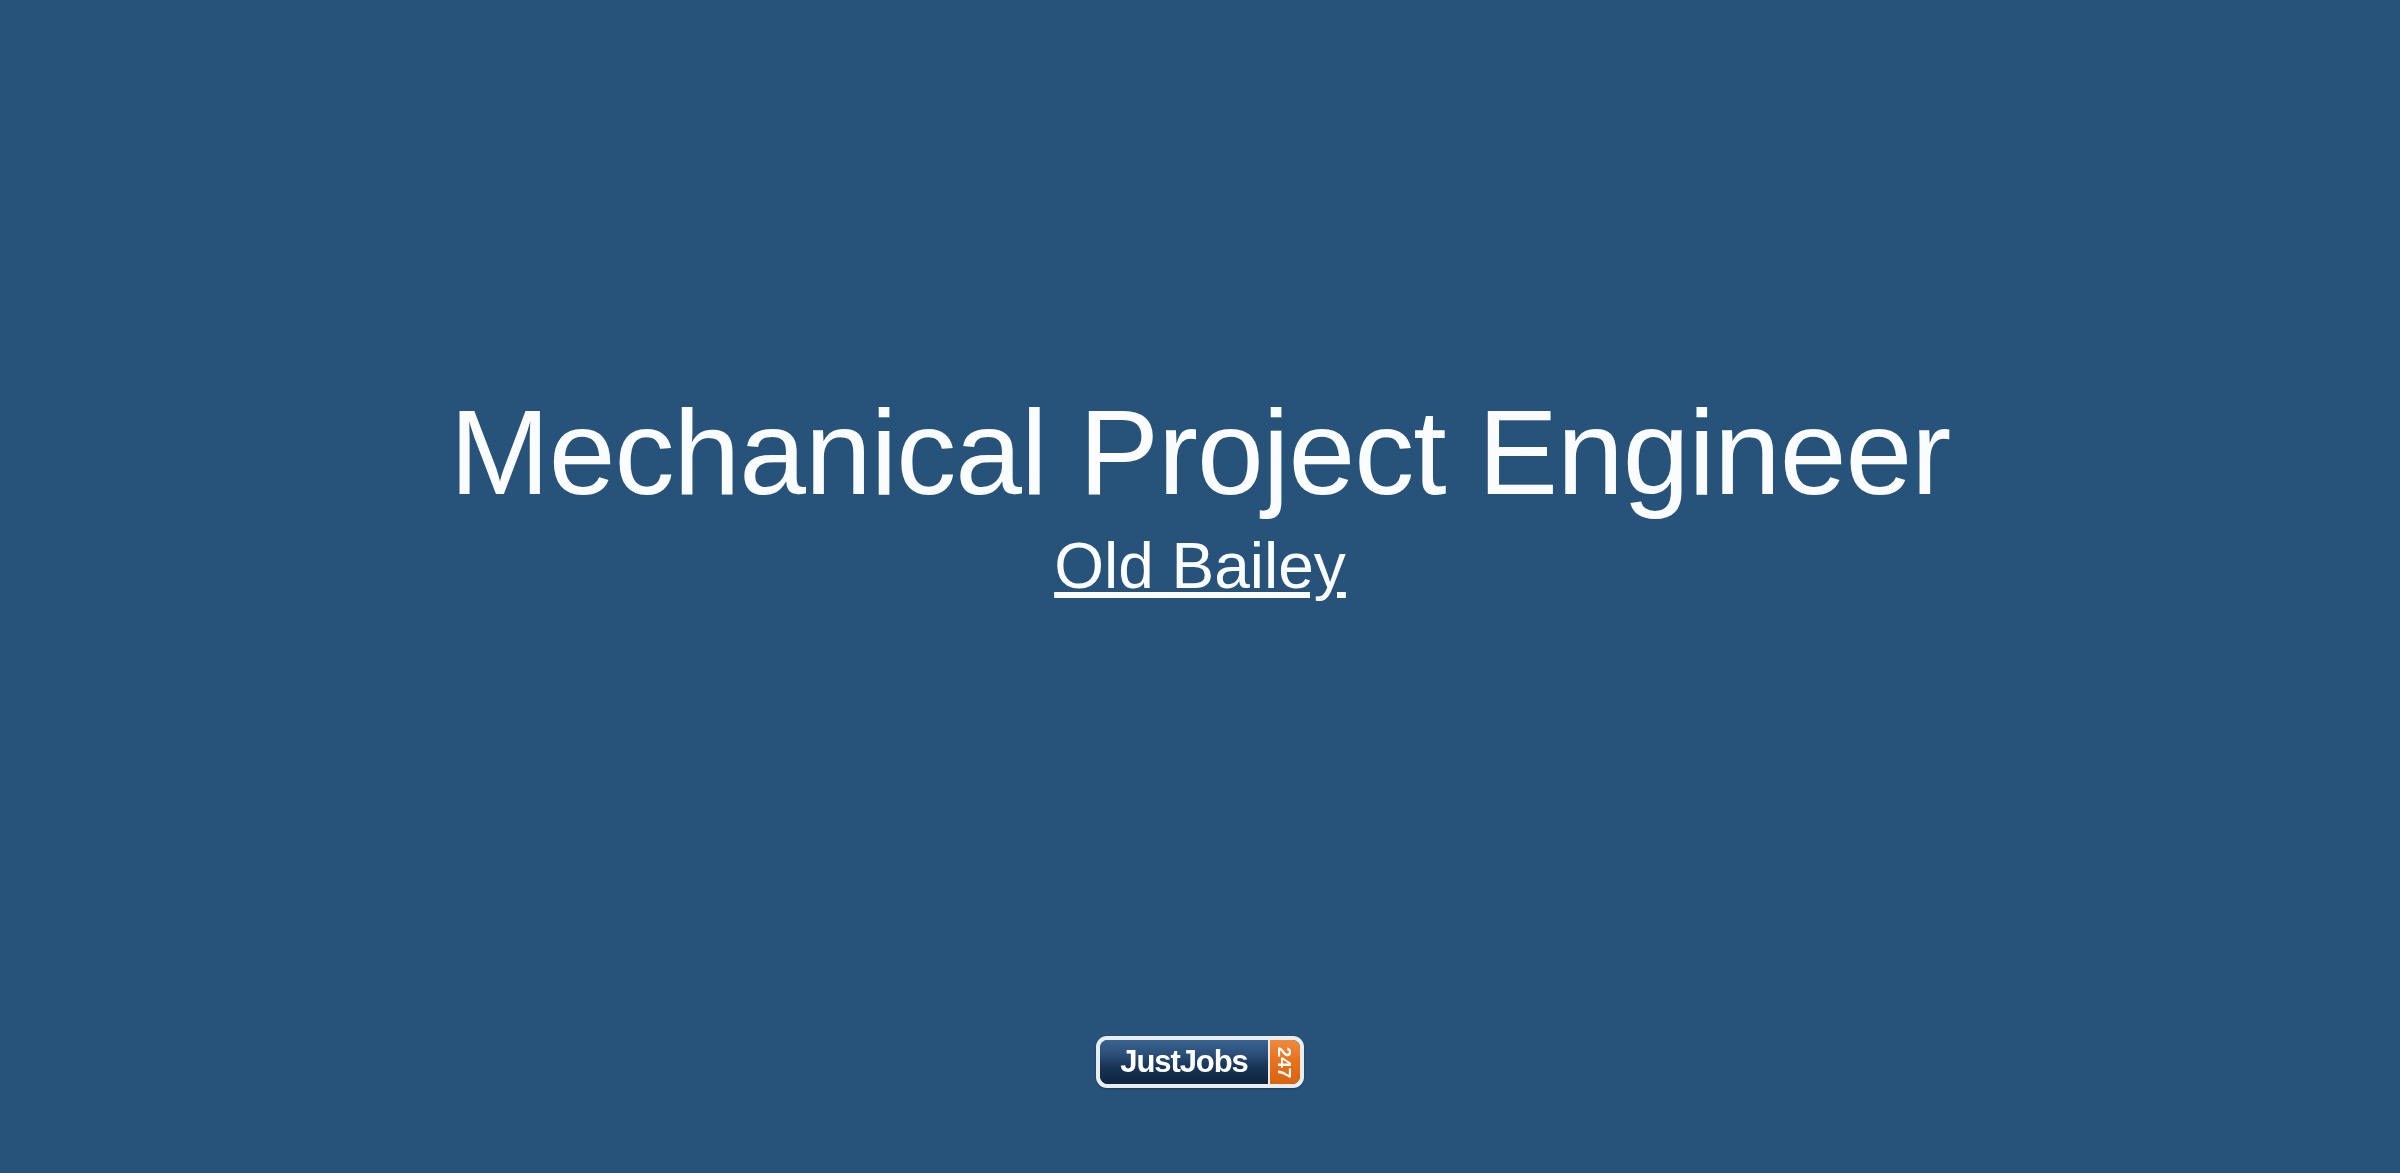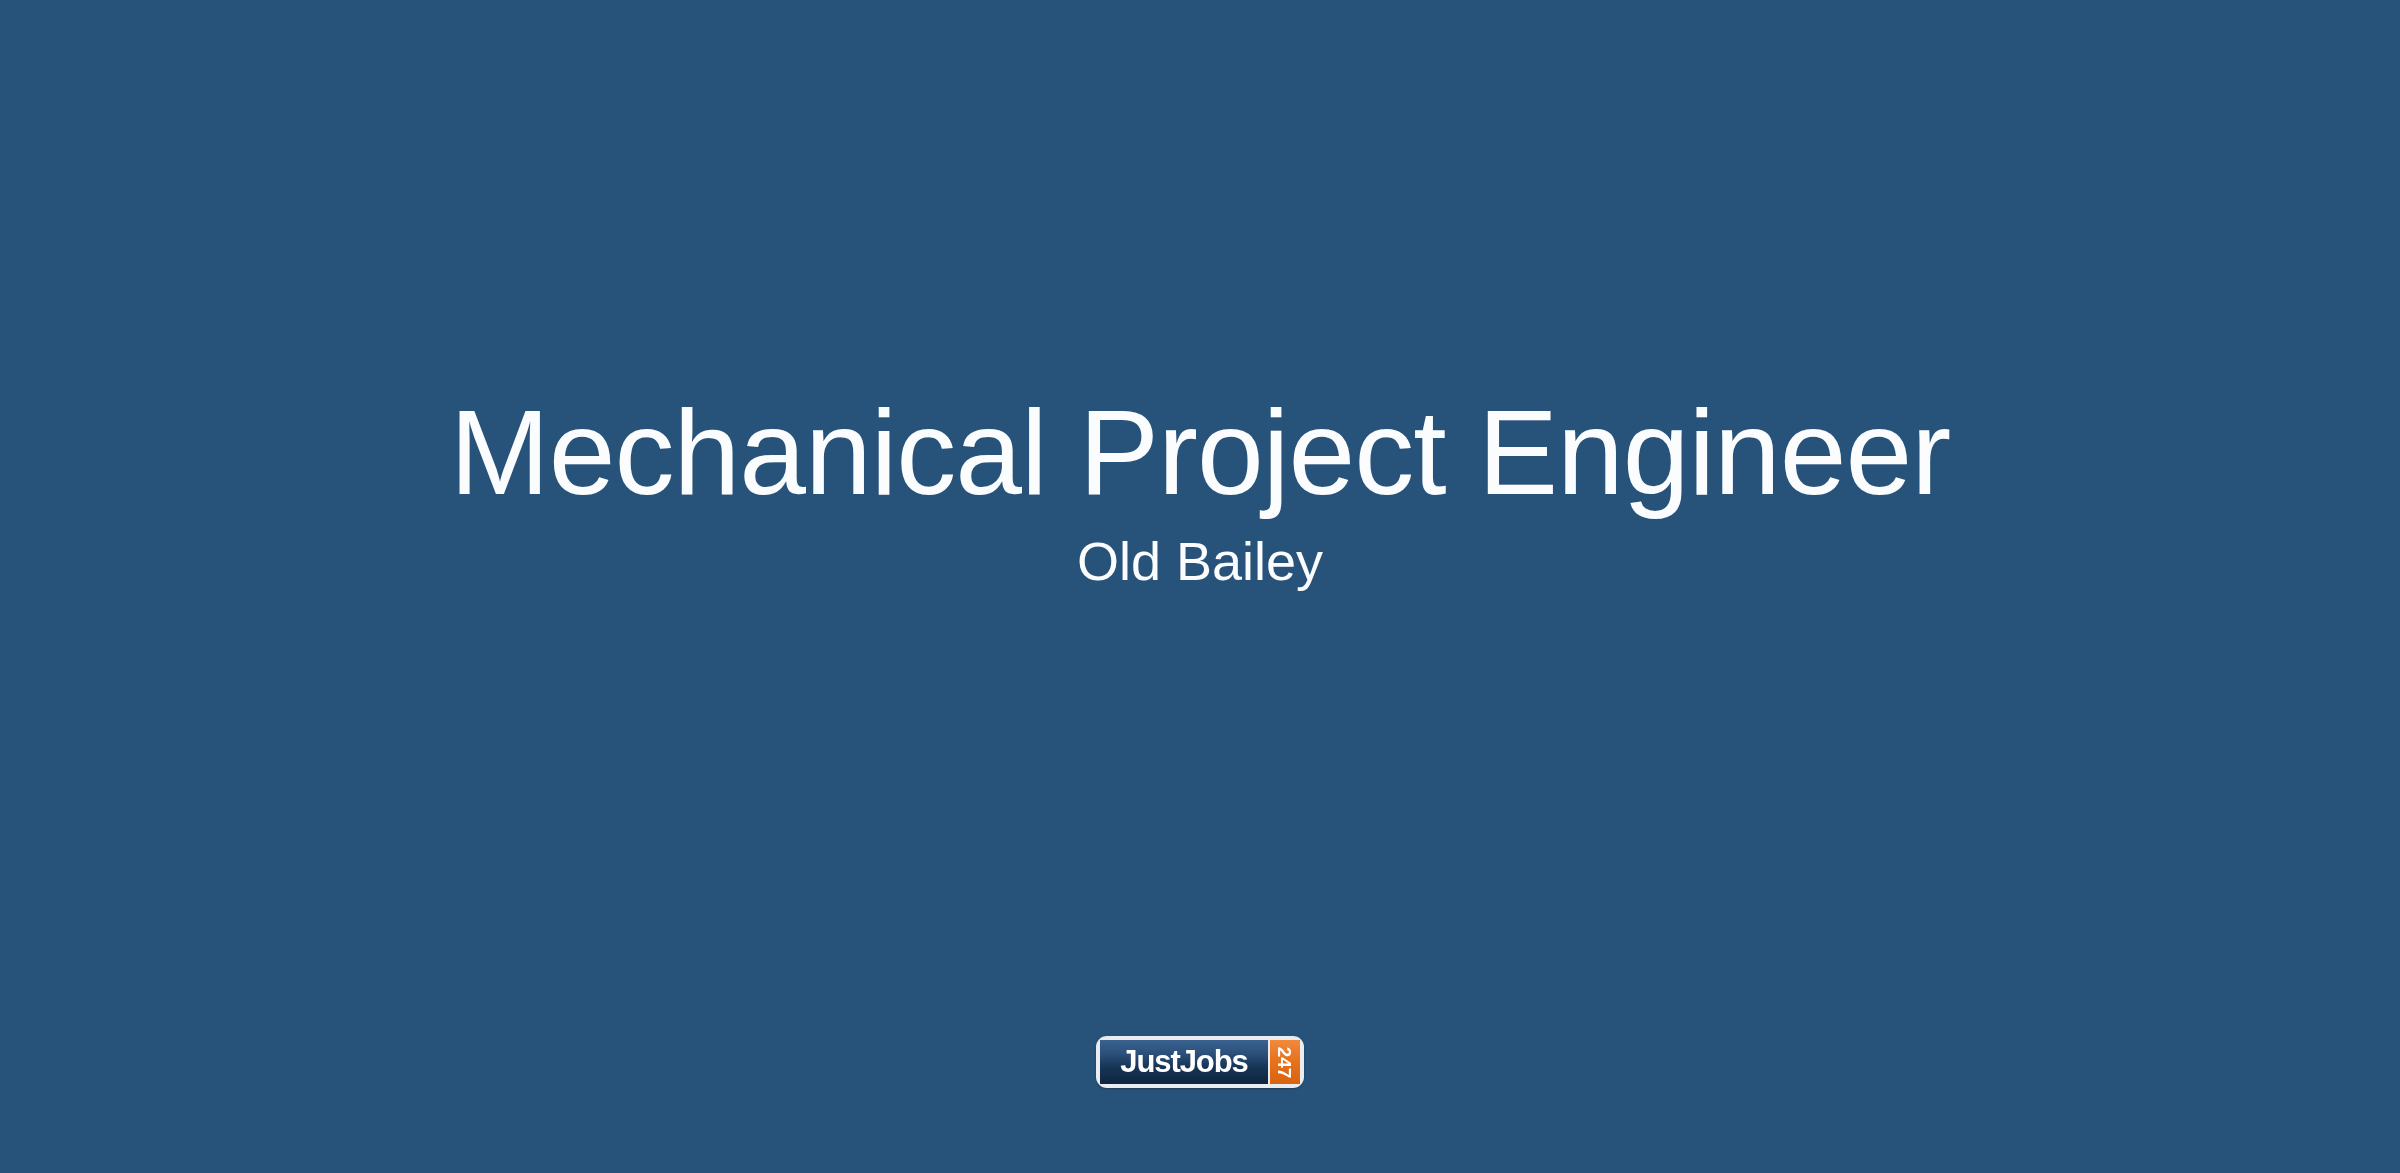--- a/index.html
+++ b/index.html
@@ -38,25 +38,26 @@
     line-height: 1.0;
     letter-spacing: -1px;
     color: #FAFCFD;
     white-space: nowrap;
   }
 
   .job-location {
     margin: 0;
     padding-top: 22px;
     font-family: "Liberation Sans", sans-serif;
-    font-size: 54px;
+    font-size: 64px;
     font-weight: normal;
     line-height: 1.0;
     color: #FAFCFD;
     white-space: nowrap;
+    text-decoration: underline;
   }
 
   
   .logo-wrap {
     position: absolute;
     left: 0;
     top: 1036px;
     width: 2400px;
     text-align: center;
   }
@@ -70,21 +71,21 @@
     border-radius: 11px;
     background: #E9EDF0;
     padding: 4px;
     box-shadow: 0 1px 2px rgba(0,0,0,0.25);
   }
 
   .logo-inner {
     position: relative;
     width: 100%;
     height: 100%;
-    border-radius: 1px;
+    border-radius: 8px;
     overflow: hidden;
     display: flex;
     align-items: stretch;
     background: #16304F;
   }
 
   .logo-word {
     flex: 1 1 auto;
     position: relative;
     background: linear-gradient(180deg, #3A6391 0%, #2B4F79 32%, #173455 62%, #0F2440 100%);

